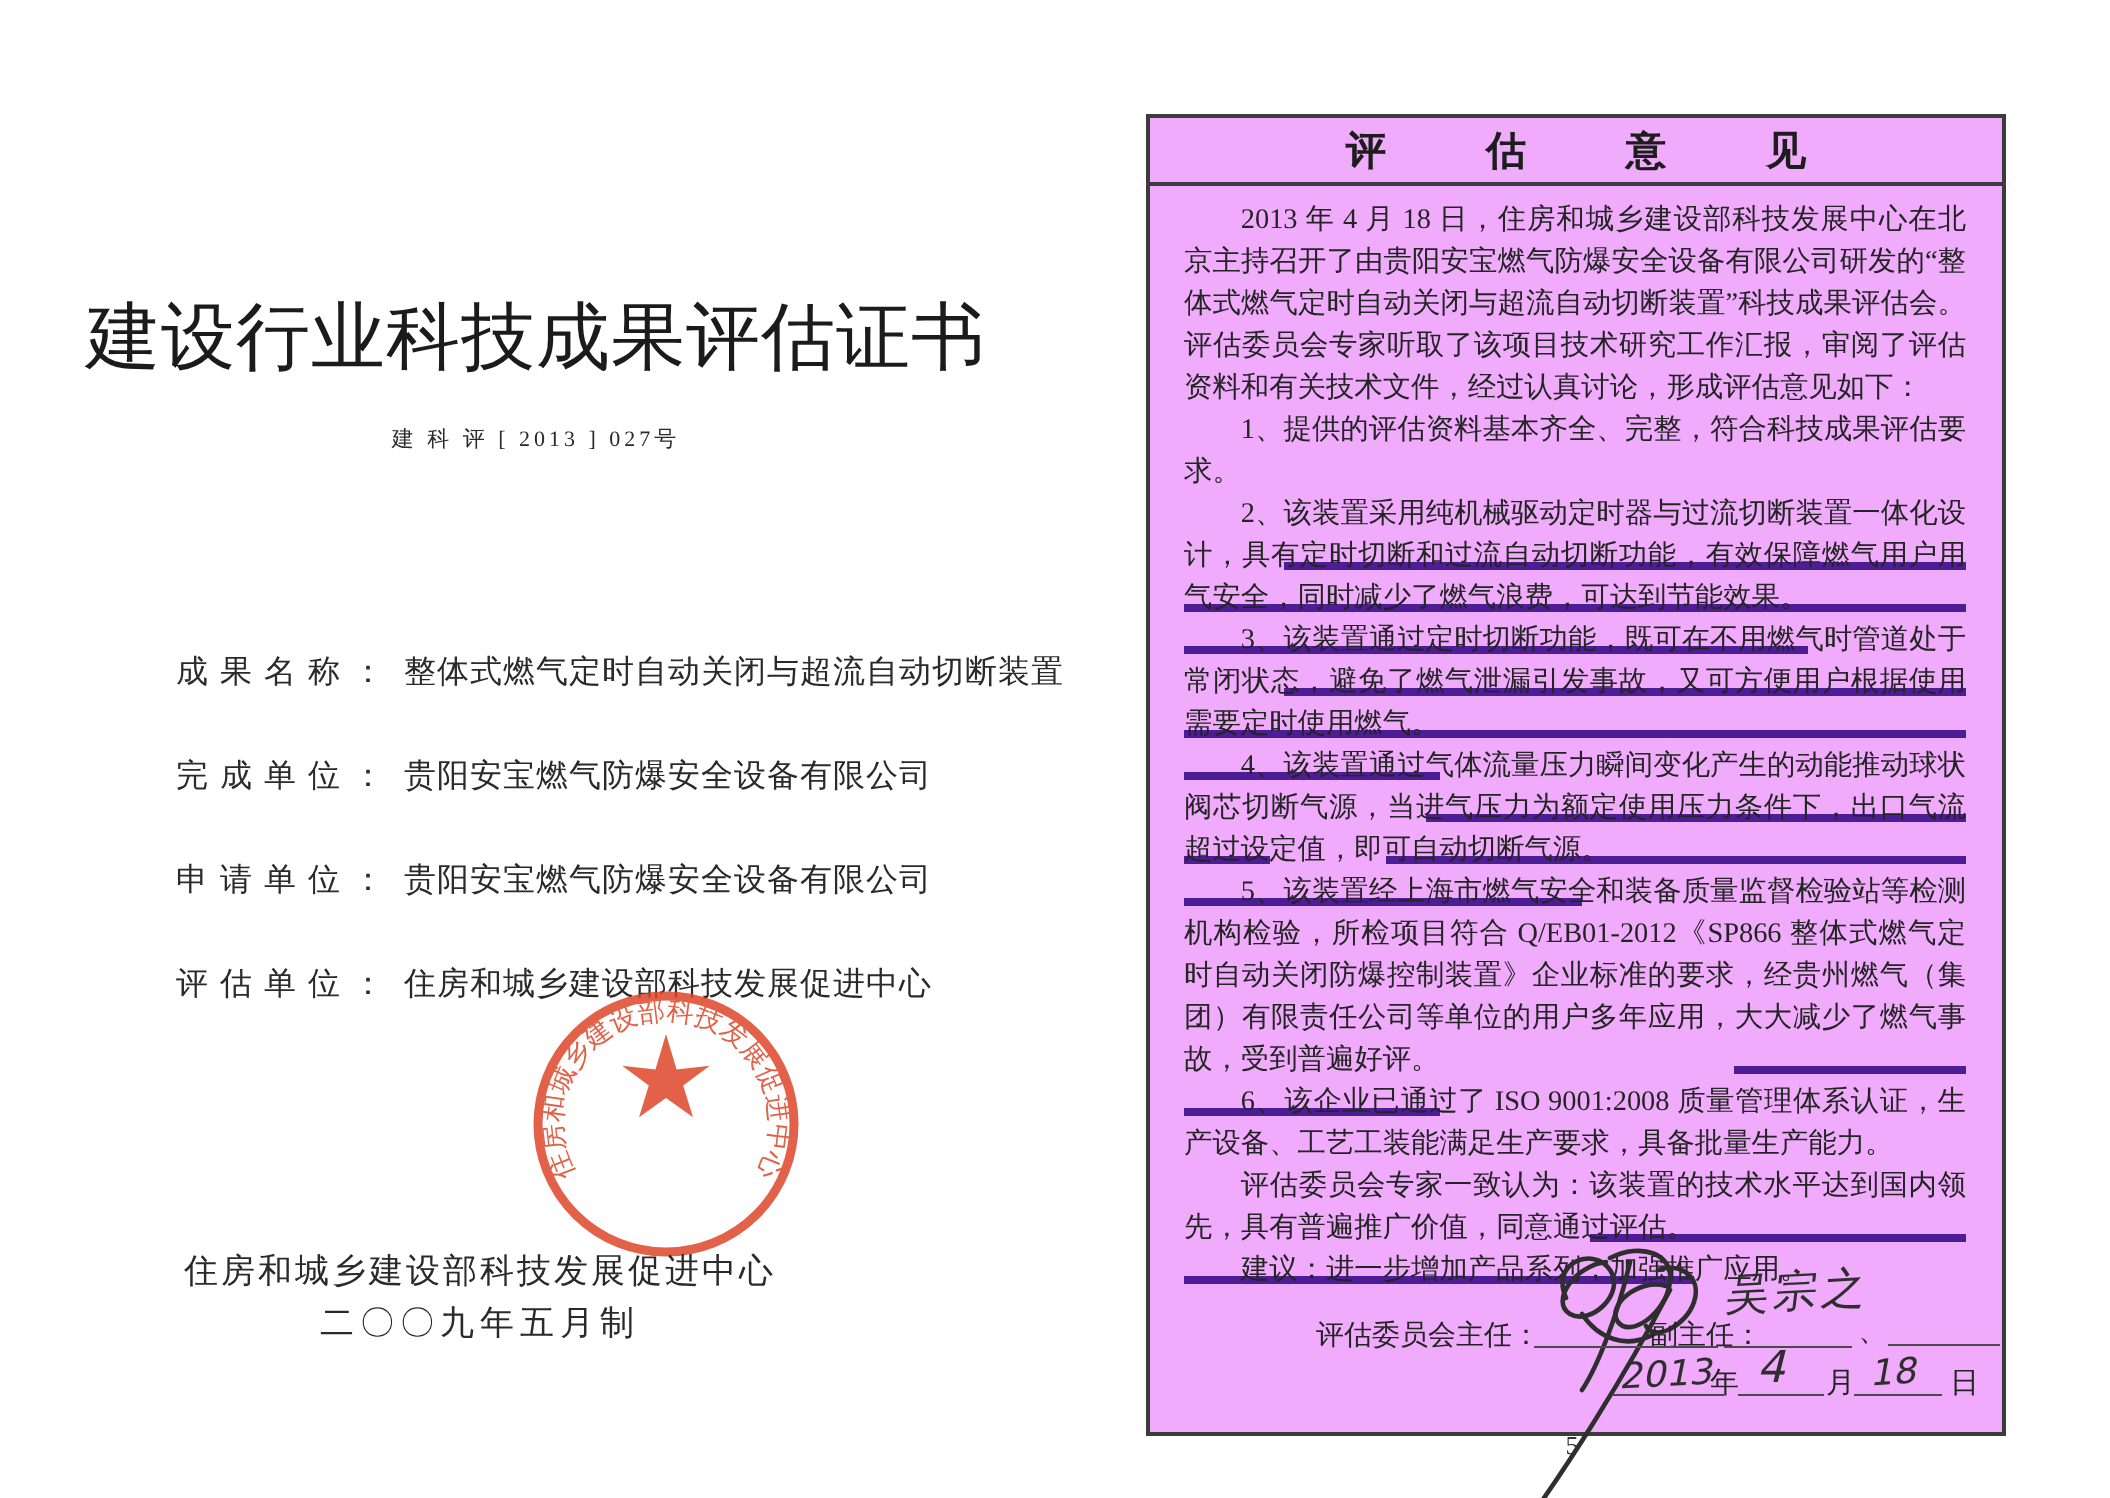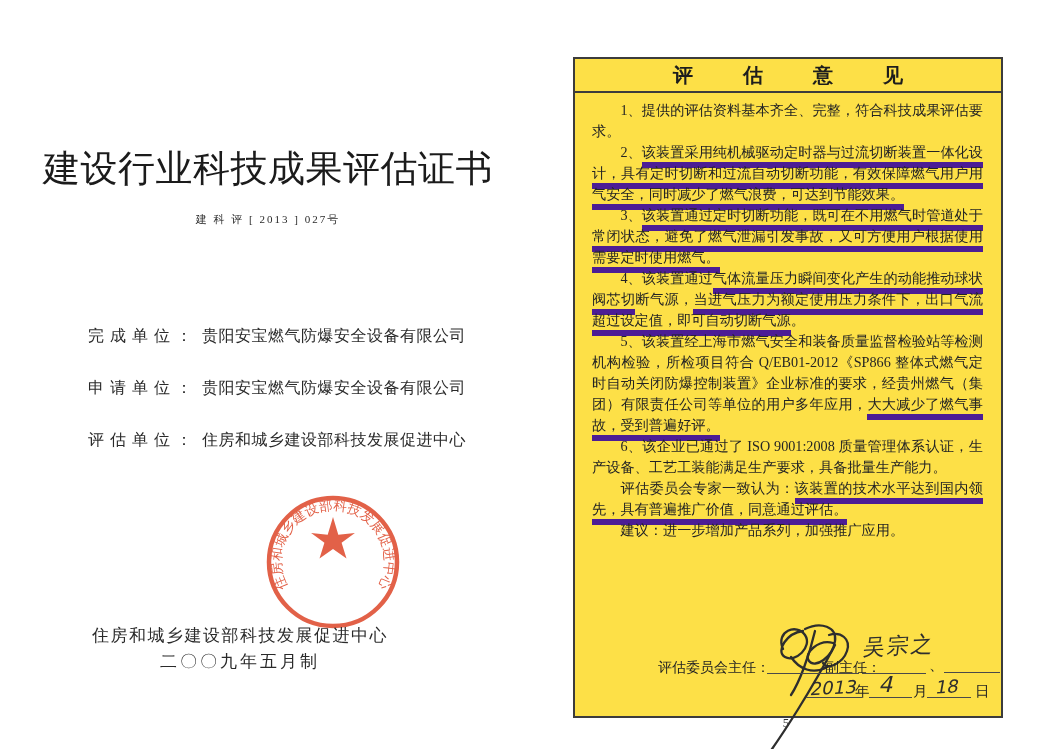--- a/index.html
+++ b/index.html
@@ -19,29 +19,29 @@
     font-size:16px;color:#2a2a2a;white-space:nowrap;}
   .field-label{width:104px;letter-spacing:1px;}
   .field-value{margin-left:10px;letter-spacing:0.5px;}
   .cert-footer-org{position:absolute;left:20px;top:624px;width:440px;text-align:center;
     font-size:17px;color:#2a2a2a;letter-spacing:1.5px;}
   .cert-footer-date{position:absolute;left:20px;top:650px;width:440px;text-align:center;
     font-size:17px;color:#2a2a2a;letter-spacing:3px;}
   .seal{position:absolute;left:263px;top:492px;width:140px;height:140px;opacity:0.84;}
   
   .opinion-box{position:absolute;left:573px;top:57px;width:426px;height:657px;
-    border:2px solid #3c3c3c;background:#fde047;}
+    border:2px solid #3c3c3c;background:#f0abfc;}
   .opinion-title-row{height:32px;border-bottom:2px solid #3c3c3c;
     display:flex;align-items:center;justify-content:center;}
   .opinion-title{font-size:20px;font-weight:bold;color:#1d1d1d;
     letter-spacing:50px;margin-right:-50px;white-space:nowrap;}
   .opinion-body{padding:7px 18px 0 17px;font-size:14.2px;line-height:21px;
     text-align:justify;color:#242424;}
   .opinion-body p{margin:0;text-indent:2em;}
-  .ru{border-bottom:6px solid #4c1d95;padding-bottom:2px;}
+  .ru{border-bottom:4px solid #4c1d95;padding-bottom:16px;}
   
   .sig-label{position:absolute;font-size:14px;color:#242424;white-space:nowrap;}
   .chairman-label{left:83px;top:600px;}
   .vice-label{left:250px;top:600px;}
   .hand{font-family:"DejaVu Sans","Liberation Sans",sans-serif;color:#2e2e2e;white-space:nowrap;}
   .vice-name{position:absolute;left:288px;top:572px;font-size:22px;
     transform:rotate(-3deg) skewX(-10deg);letter-spacing:2px;}
   .sep-mark{position:absolute;left:354px;top:597px;font-size:15px;color:#2c2c2c;}
   .blank-line{position:absolute;border-bottom:1.5px solid #4a4a4a;height:1px;}
   .chair-line{left:192px;top:613px;width:92px;}
@@ -61,20 +61,24 @@
 </style>
 </head>
 <body>
 
 <div class="cert-page">
   <div class="cert-title">建设行业科技成果评估证书</div>
   <div class="cert-number">建 科 评 [ 2013 ] 027号</div>
 
   <div class="cert-fields">
       <div class="field-row">
+        <span class="field-label">成 果 名 称 ：</span>
+        <span class="field-value">整体式燃气定时自动关闭与超流自动切断装置</span>
+      </div>
+      <div class="field-row">
         <span class="field-label">完 成 单 位 ：</span>
         <span class="field-value">贵阳安宝燃气防爆安全设备有限公司</span>
       </div>
       <div class="field-row">
         <span class="field-label">申 请 单 位 ：</span>
         <span class="field-value">贵阳安宝燃气防爆安全设备有限公司</span>
       </div>
       <div class="field-row">
         <span class="field-label">评 估 单 位 ：</span>
         <span class="field-value">住房和城乡建设部科技发展促进中心</span>
@@ -93,20 +97,21 @@
   <div class="cert-footer-org">住房和城乡建设部科技发展促进中心</div>
   <div class="cert-footer-date">二〇〇九年五月制</div>
 </div>
 
 <div class="opinion-box">
   <div class="opinion-title-row">
     <span class="opinion-title">评估意见</span>
   </div>
 
   <div class="opinion-body">
+      <p><span>2013 年 4 月 18 日，住房和城乡建设部科技发展中心在北京主持召开了由贵阳安宝燃气防爆安全设备有限公司研发的“整体式燃气定时自动关闭与超流自动切断装置”科技成果评估会。评估委员会专家听取了该项目技术研究工作汇报，审阅了评估资料和有关技术文件，经过认真讨论，形成评估意见如下：</span></p>
       <p><span>1、提供的评估资料基本齐全、完整，符合科技成果评估要求。</span></p>
       <p><span>2、</span><span class="ru">该装置采用纯机械驱动定时器与过流切断装置一体化设计，具有定时切断和过流自动切断功能，有效保障燃气用户用气安全，同时减少了燃气浪费，可达到节能效果。</span></p>
       <p><span>3、</span><span class="ru">该装置通过定时切断功能，既可在不用燃气时管道处于常闭状态，避免了燃气泄漏引发事故，又可方便用户根据使用需要定时使用燃气。</span></p>
       <p><span>4、该装置通过</span><span class="ru">气体流量压力瞬间变化产生的动能推动球状阀芯切</span><span>断气源，</span><span class="ru">当进气压力为额定使用压力条件下，出口气流超过设定值，即可自动切断气源</span><span>。</span></p>
       <p><span>5、该装置经上海市燃气安全和装备质量监督检验站等检测机构检验，所检项目符合 Q/EB01-2012《SP866 整体式燃气定时自动关闭防爆控制装置》企业标准的要求，经贵州燃气（集团）有限责任公司等单位的用户多年应用，</span><span class="ru">大大减少了燃气事故，受到普遍好评。</span></p>
       <p><span>6、该企业已通过了 ISO 9001:2008 质量管理体系认证，生产设备、工艺工装能满足生产要求，具备批量生产能力。</span></p>
       <p><span>评估委员会专家一致认为：</span><span class="ru">该装置的技术水平达到国内领先，具有普遍推广价值，同意通过评估。</span></p>
       <p><span>建议：进一步增加产品系列，加强推广应用。</span></p>
     </div>
 

